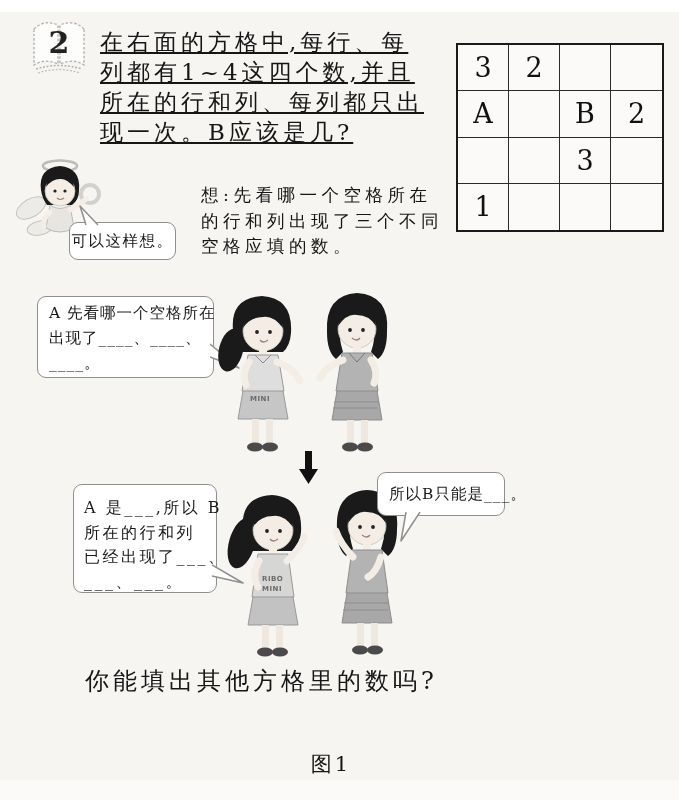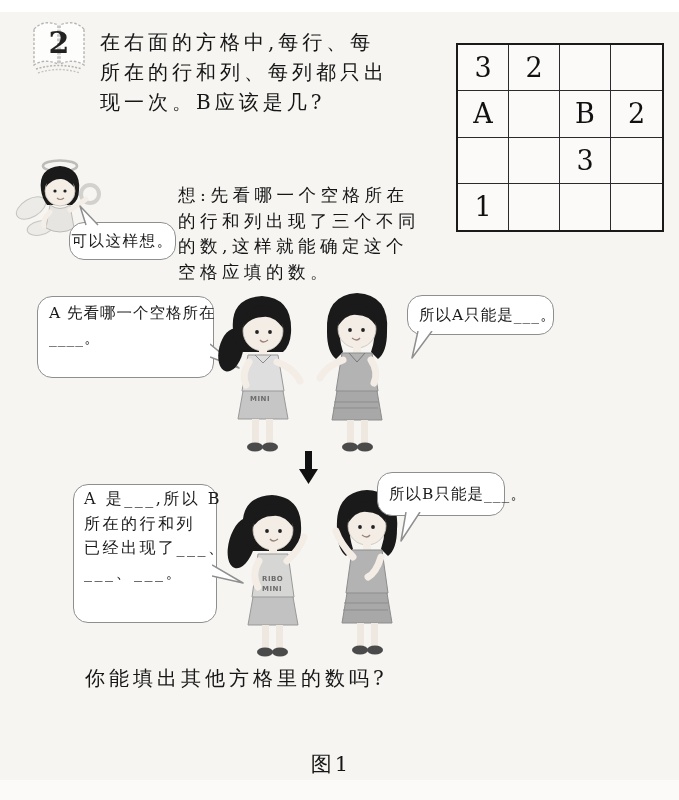--- a/index.html
+++ b/index.html
@@ -8,59 +8,59 @@
     background:linear-gradient(#ffffff 0 12px,#f6f5f2 12px 780px,#fbfaf8 780px);
     font-family:"DejaVu Serif","Liberation Serif",serif;color:#1d1d1d;
   }
   
   .badge{position:absolute;left:28px;top:16px;width:62px;height:64px;}
   .badge svg{position:absolute;left:0;top:0;}
   .badge-num{position:absolute;left:0;top:9px;width:62px;text-align:center;
     font-size:30px;font-weight:bold;color:#222;}
   
   .problem{position:absolute;left:100px;top:27px;width:352px;}
-  .pline{font-size:20px;line-height:30px;letter-spacing:4px;white-space:nowrap;color:#161616;}
+  .pline{font-size:23px;line-height:30px;letter-spacing:4px;white-space:nowrap;color:#161616;text-decoration:underline;}
   
   .grid{position:absolute;left:456px;top:43px;width:208px;height:189px;
     display:grid;grid-template-columns:repeat(4,1fr);grid-template-rows:repeat(4,1fr);
     border:2.5px solid #1a1a1a;background:#fbfaf8;box-sizing:border-box;}
   .cell{border-right:1.5px solid #2b2b2b;border-bottom:1.5px solid #2b2b2b;
     display:flex;align-items:center;justify-content:center;font-size:27px;color:#111;}
   .cell:nth-child(4n){border-right:none;}
   .cell:nth-child(n+13){border-bottom:none;}
   
   .fairy{position:absolute;left:4px;top:152px;}
   
   .bubble{position:absolute;background:#ffffff;border:1.6px solid #8f8f8f;
-    border-radius:15px;box-sizing:border-box;padding:6px 11px;}
+    border-radius:9px;box-sizing:border-box;padding:6px 11px;}
   .bubble .tail{position:absolute;}
   .btext{font-size:15.5px;line-height:25px;letter-spacing:1px;white-space:nowrap;color:#1a1a1a;}
   .fairy-bubble{left:69px;top:222px;width:107px;height:38px;display:flex;
     align-items:center;justify-content:center;padding:2px 6px;}
   .fairy-bubble .btext{letter-spacing:1.5px;}
   .s1-left{left:37px;top:296px;width:177px;height:82px;padding:4px 11px;}
   .s1-right{left:407px;top:295px;width:147px;height:40px;display:flex;align-items:center;}
-  .s2-left{left:73px;top:484px;width:144px;height:139px;padding:2px 10px;}
+  .s2-left{left:73px;top:484px;width:144px;height:109px;padding:11px 10px;}
   .s2-left .btext{font-size:16px;line-height:24.5px;letter-spacing:2.5px;}
   .s2-right{left:377px;top:472px;width:128px;height:44px;display:flex;align-items:center;}
   
   .think{position:absolute;left:178px;top:183px;}
-  .tline{font-size:17.5px;line-height:25.5px;letter-spacing:4.5px;white-space:nowrap;color:#161616;}
+  .tline{font-size:17.5px;line-height:25.5px;letter-spacing:4.5px;white-space:nowrap;color:#161616;margin-left:23px;}
   
   .girls{position:absolute;}
   .girls-1{left:212px;top:286px;width:194px;height:172px;}
   .girls-2{left:222px;top:478px;width:194px;height:185px;}
   .girl{position:absolute;bottom:0;}
   .girl.flip{transform:scaleX(-1);}
   .shirt-print{font-family:"DejaVu Sans","Liberation Sans",sans-serif;
     font-size:7px;font-weight:bold;fill:#6b6b6b;letter-spacing:.5px;}
   
   .down-arrow{position:absolute;left:297px;top:451px;}
   
-  .question{position:absolute;left:85px;top:665px;font-size:20px;letter-spacing:4px;
+  .question{position:absolute;left:85px;top:665px;font-size:24px;letter-spacing:4px;
     white-space:nowrap;color:#161616;}
   .caption{position:absolute;left:0;top:750px;width:662px;text-align:center;
     font-size:21px;letter-spacing:3px;color:#161616;}
 </style>
 </head>
 <body>
 
 <div id="page">
 
   <div class="badge">
@@ -68,20 +68,21 @@
       <path d="M6,13 Q16,3 30,9 L30,48 Q16,42 6,49 Z" fill="#fdfdfc" stroke="#b4b4b2" stroke-width="1.4" stroke-dasharray="2.6 1.8"></path>
       <path d="M56,13 Q46,3 32,9 L32,48 Q46,42 56,49 Z" fill="#fdfdfc" stroke="#b4b4b2" stroke-width="1.4" stroke-dasharray="2.6 1.8"></path>
       <path d="M8,53 Q31,46 54,53" fill="none" stroke="#b4b4b2" stroke-width="1.6" stroke-dasharray="2 1.6"></path>
       <path d="M10,57 Q31,50 52,57" fill="none" stroke="#c4c4c2" stroke-width="1.4" stroke-dasharray="2 1.6"></path>
     </svg>
     <span class="badge-num">2</span>
   </div>
 
   <div class="problem">
     <div class="pline">在右面的方格中,每行、每</div>
+    <div class="pline">列都有1~4这四个数,并且</div>
     <div class="pline">所在的行和列、每列都只出</div>
     <div class="pline">现一次。B应该是几?</div>
   </div>
 
   <div class="grid">
     <div class="cell">3</div>
     <div class="cell">2</div>
     <div class="cell"></div>
     <div class="cell"></div>
     <div class="cell">A</div>
@@ -117,29 +118,29 @@
   <div class="bubble fairy-bubble">
     <svg class="tail" style="left:7px;top:-19px;" width="26" height="22" viewBox="0 0 26 22">
       <path d="M21,21 L3,2 L9,21" fill="#ffffff" stroke="#8f8f8f" stroke-width="1.5" stroke-linejoin="round"></path>
     </svg>
     <span class="btext">可以这样想。</span>
   </div>
 
   <div class="think">
     <div class="tline">想:先看哪一个空格所在</div>
     <div class="tline">的行和列出现了三个不同</div>
-    <div class="tline">的数,这样就能确定这个</div>
     <div class="tline">空格应填的数。</div>
   </div>
 
   <div class="bubble s1-left">
     <svg class="tail" style="left:172px;top:44px;" width="32" height="30" viewBox="0 0 32 30">
       <path d="M0,3 L29,27 L0,16" fill="#ffffff" stroke="#8f8f8f" stroke-width="1.5" stroke-linejoin="round"></path>
     </svg>
     <div class="btext">A 先看哪一个空格所在</div>
+    <div class="btext">出现了____、____、</div>
     <div class="btext">____。</div>
   </div>
 
   <div class="girls girls-1">
     <svg class="girl" style="left:0;" width="96" height="170" viewBox="0 0 96 170">
       <ellipse cx="19" cy="62" rx="12" ry="22" fill="#1a1a1a" transform="rotate(14 19 62)"></ellipse>
       <path d="M21,42 Q18,10 50,8 Q81,10 79,45 Q78,58 71,64 L29,64 Q22,55 21,42 Z" fill="#1a1a1a"></path>
       <circle cx="51" cy="43" r="20" fill="#f3ede6" stroke="#c8c0b6" stroke-width="0.8"></circle>
       <path d="M31,40 Q32,18 51,17 Q70,18 71,40 Q61,27 51,29 Q38,29 31,40 Z" fill="#1a1a1a"></path>
       <circle cx="45" cy="44" r="1.9" fill="#222"></circle>
@@ -171,26 +172,20 @@
       <path d="M35,74 Q27,86 32,97" stroke="#f3ede6" stroke-width="7" fill="none" stroke-linecap="round"></path>
       <path d="M29,105 L69,105 L74,134 L24,134 Z" fill="#a8a8a8" stroke="#8d8d8d" stroke-width="1"></path>
       <path d="M27,116 L72,116 M28,122 L73,122" stroke="#8d8d8d" stroke-width="1"></path>
       <rect x="38" y="134" width="7" height="24" fill="#efe8e0"></rect>
       <rect x="52" y="134" width="7" height="24" fill="#efe8e0"></rect>
       <ellipse cx="41" cy="161" rx="8" ry="4.5" fill="#4a4a4a"></ellipse>
       <ellipse cx="56" cy="161" rx="8" ry="4.5" fill="#4a4a4a"></ellipse>
     </svg>
   </div>
 
-  <div class="bubble s1-right">
-    <svg class="tail" style="left:2px;top:35px;" width="26" height="30" viewBox="0 0 26 30">
-      <path d="M8,0 L2,27 L22,0" fill="#ffffff" stroke="#8f8f8f" stroke-width="1.5" stroke-linejoin="round"></path>
-    </svg>
-    <span class="btext">所以A只能是___。</span>
-  </div>
 
   <svg class="down-arrow" width="24" height="34" viewBox="0 0 24 34">
     <rect x="8" y="0" width="7" height="19" fill="#111111"></rect>
     <path d="M2,18 L21,18 L11.5,33 Z" fill="#111111"></path>
   </svg>
 
   <div class="bubble s2-left">
     <svg class="tail" style="left:138px;top:78px;" width="34" height="24" viewBox="0 0 34 24">
       <path d="M0,2 L31,20 L0,13" fill="#ffffff" stroke="#8f8f8f" stroke-width="1.5" stroke-linejoin="round"></path>
     </svg>

